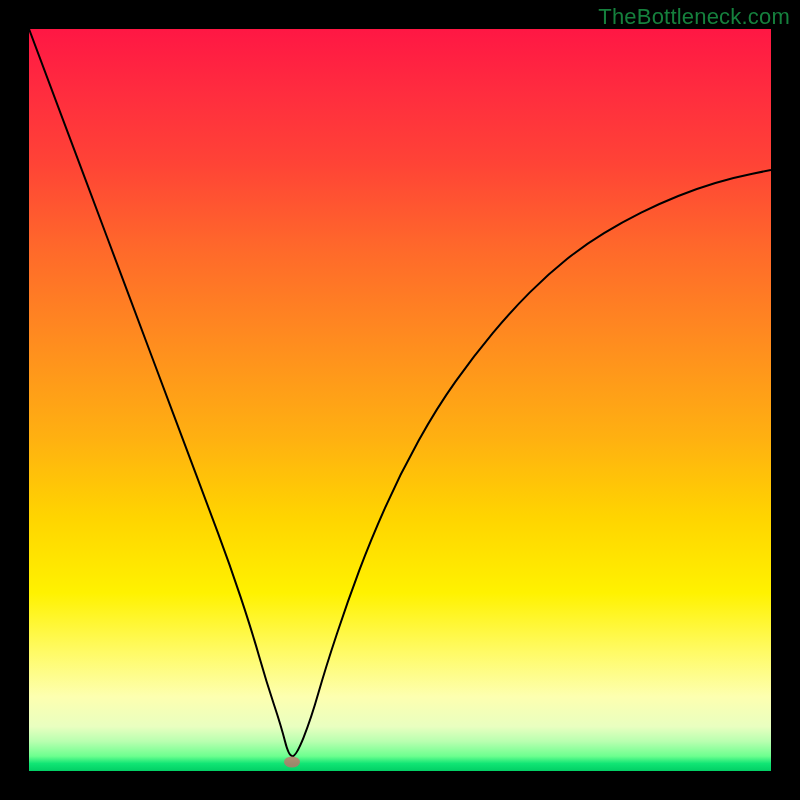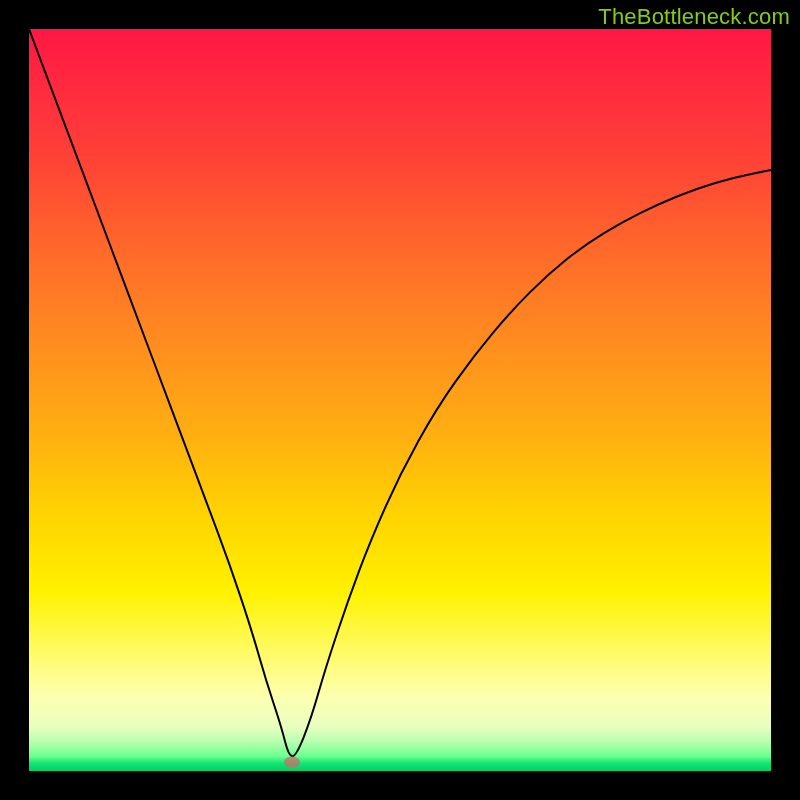--- a/index.html
+++ b/index.html
@@ -60,21 +60,21 @@
     height: 11px;
     border-radius: 50% / 50%;
     background: #cc6b6a;
     opacity: 0.75;
     transform: translate(-50%, -50%);
   }
   .watermark {
     position: absolute;
     top: 4px;
     right: 10px;
-    color: #84cc16;
+    color: #15803d;
     font-size: 22px;
     letter-spacing: 0.2px;
     font-weight: 400;
   }
 </style>
 </head>
 <body>
 
 <div class="outer">
   <div class="watermark">TheBottleneck.com</div>

